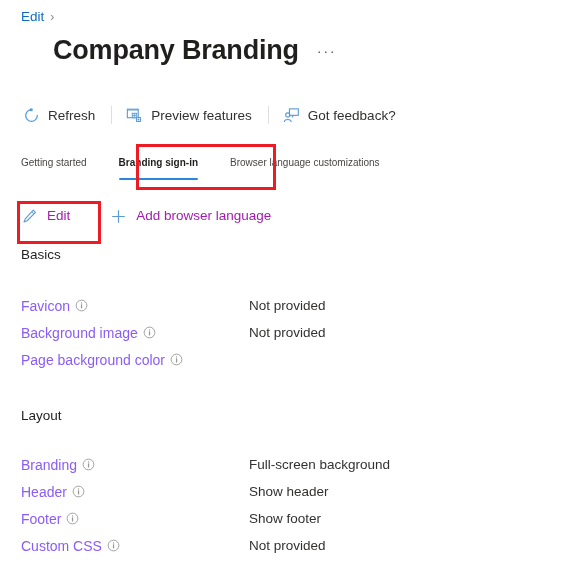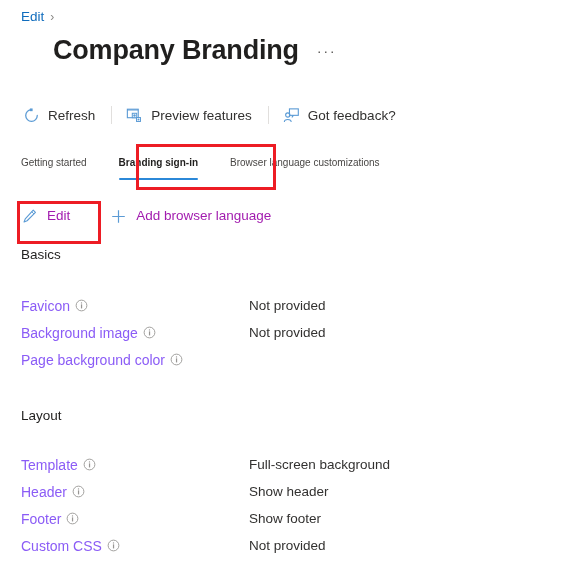--- a/index.html
+++ b/index.html
@@ -342,21 +342,21 @@
     <div class="prop-value"></div>
   </div>
 </div>
 
 <div class="section-head" id="layout-head">Layout</div>
 
 <div class="prop-list" id="layout-list">
 
   <div class="prop-row">
     <div class="prop-label">
-      <span>Template</span>
+      <span>Branding</span>
       <span class="info-icon">
         <svg viewBox="0 0 16 16" width="13" height="13">
           <circle cx="8" cy="8" r="6.6" fill="none" stroke="#979593" stroke-width="1.1"></circle>
           <circle cx="8" cy="4.8" r="0.85" fill="#979593"></circle>
           <rect x="7.3" y="6.6" width="1.5" height="5" fill="#979593"></rect>
         </svg>
       </span>
     </div>
     <div class="prop-value">Full-screen background</div>
   </div>

